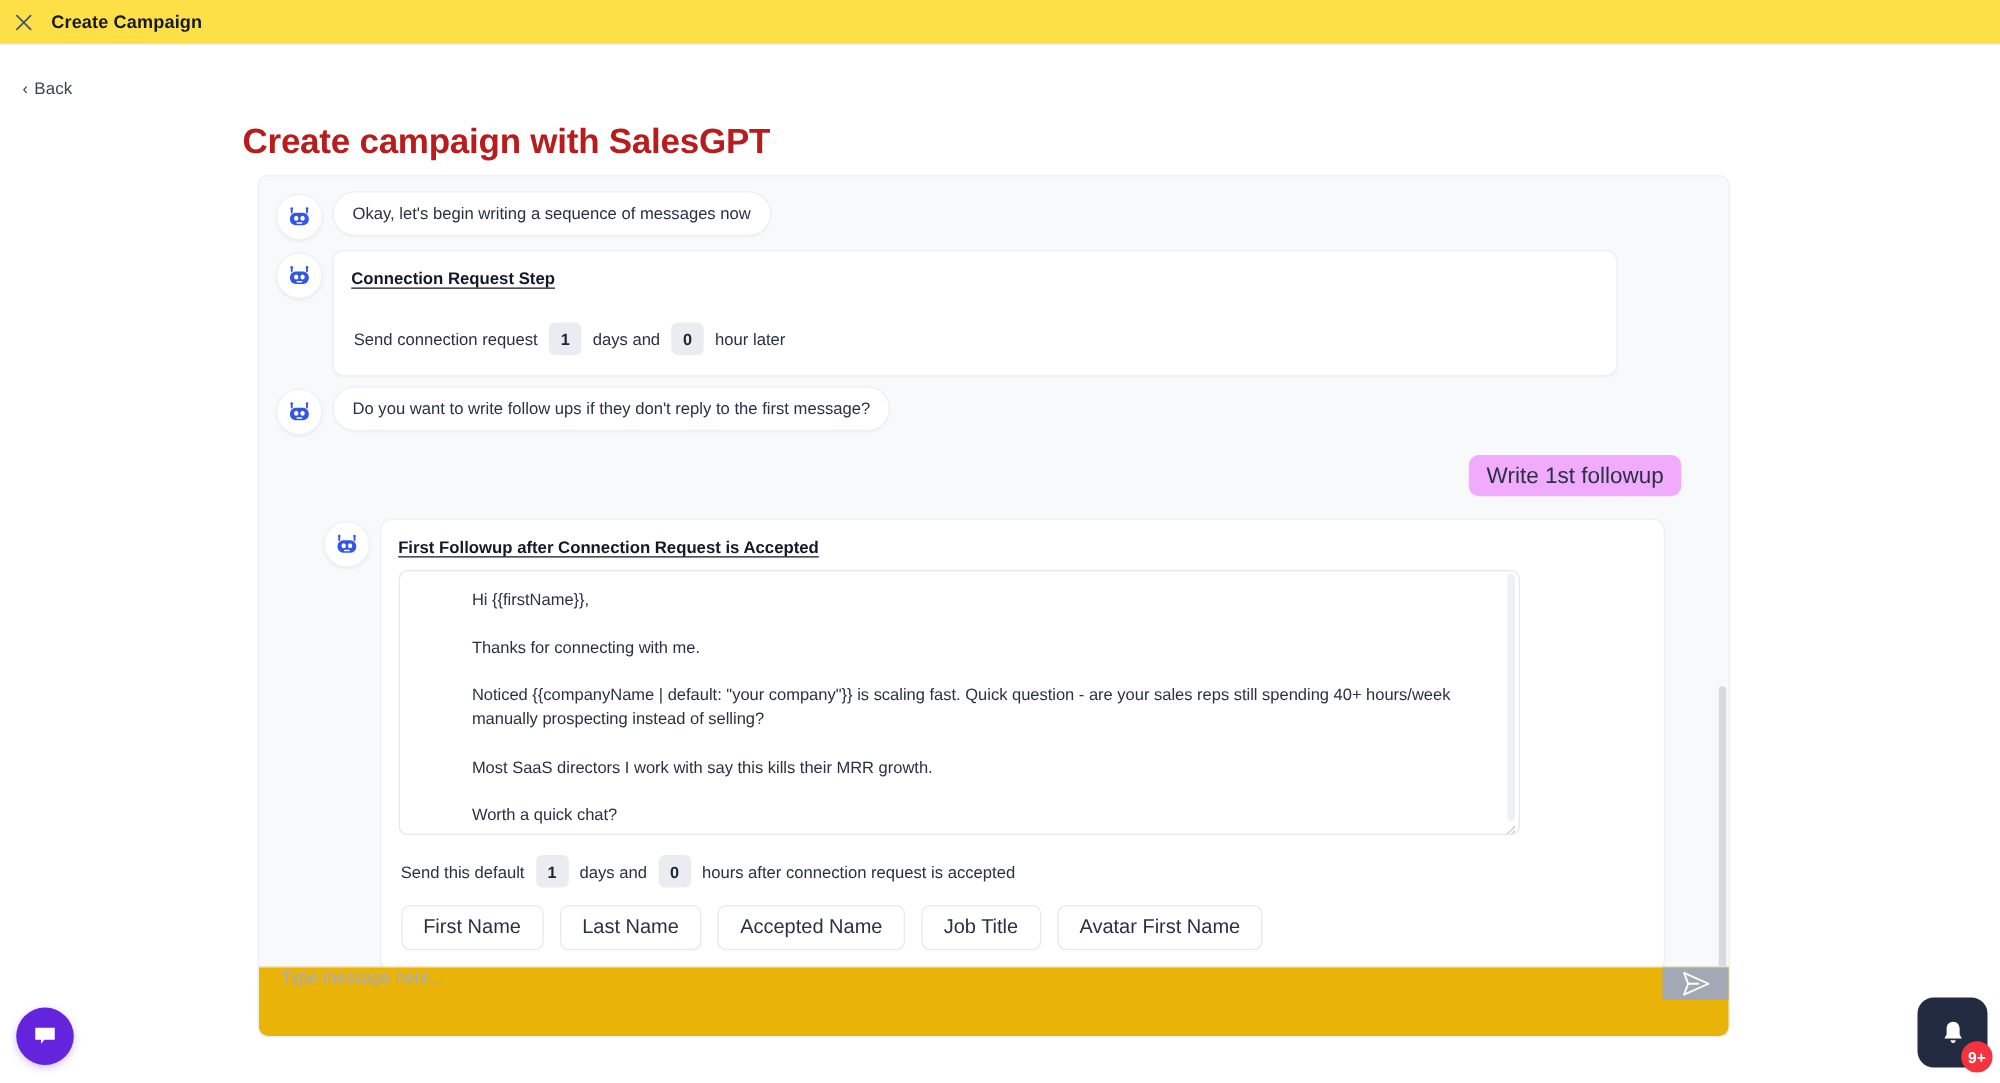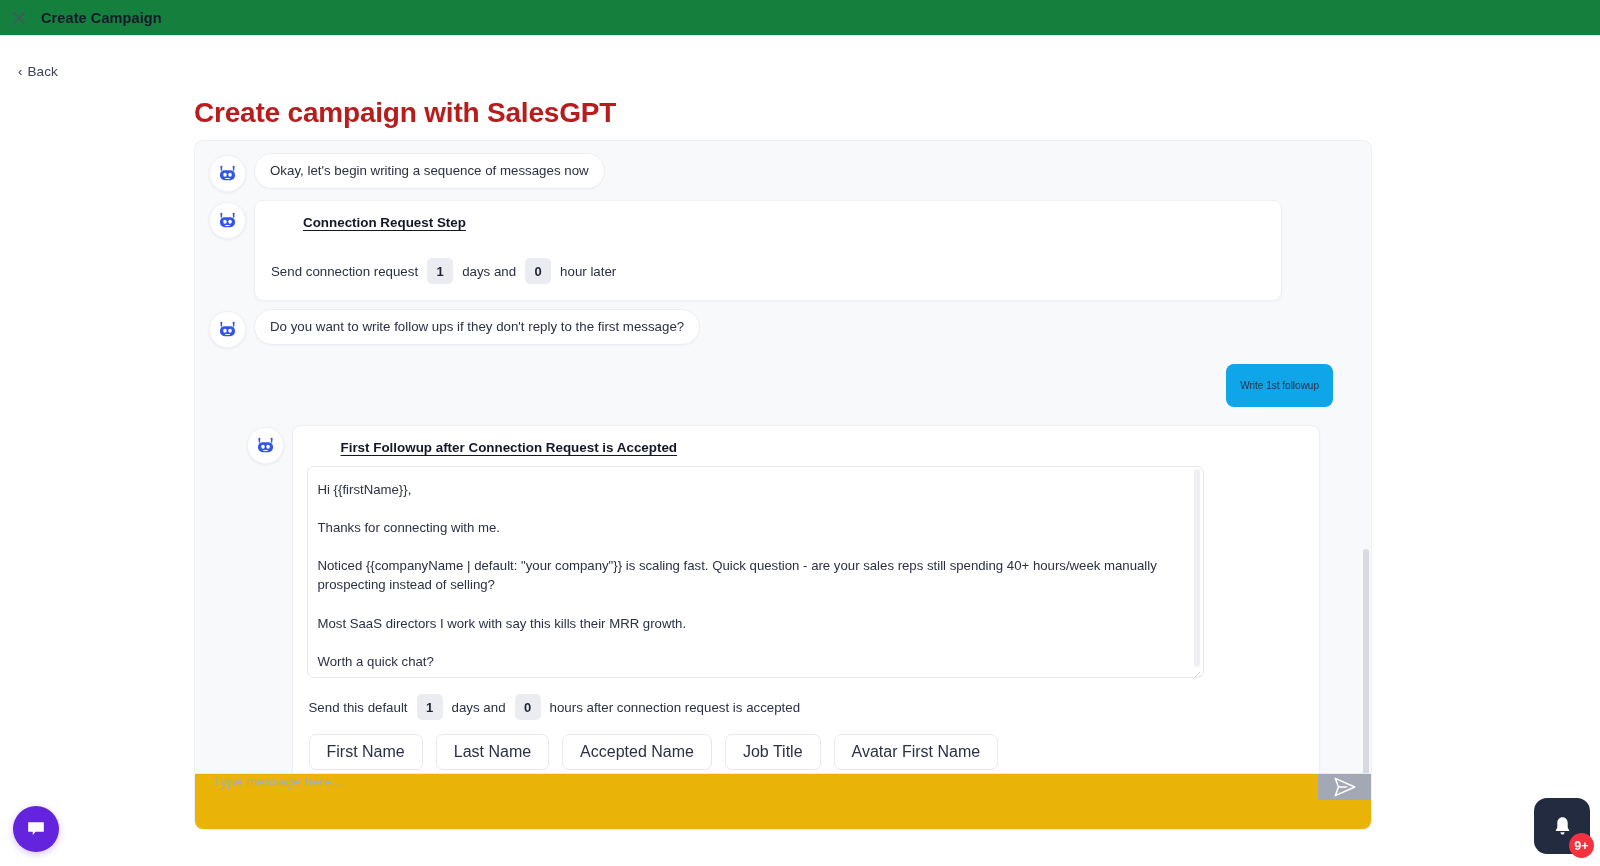--- a/index.html
+++ b/index.html
@@ -10,21 +10,21 @@
     color: #1f2334;
     overflow: hidden;
   }
 
   
   .topbar {
     height: 36px;
     display: flex; align-items: center;
     padding: 0 0 0 6px;
     border-bottom: 1px solid #eef0f3;
-    background: #15803d;
+    background: #fde047;
   }
   .close-btn {
     width: 26px; height: 26px;
     display: flex; align-items: center; justify-content: center;
     cursor: pointer;
   }
   .close-btn svg { display: block; }
   .topbar-title {
     font-size: 14.5px; font-weight: 700; letter-spacing: .1px;
     color: #16192c; margin-left: 9px;
@@ -42,21 +42,21 @@
   
   .page-title {
     margin: 17px 0 0 194px;
     font-size: 28px; font-weight: 700; letter-spacing: -.2px;
     color: #b91c1c;
   }
 
   
   .chat-panel {
     position: absolute;
-    left: 194px; top: 140px;
+    left: 206px; top: 140px;
     width: 1178px; height: 690px;
     background: #f8f9fb;
     border: 1px solid #edeff3;
     border-radius: 9px;
     display: flex; flex-direction: column;
     overflow: hidden;
   }
   .chat-scroll {
     flex: 1;
     position: relative;
@@ -95,43 +95,42 @@
   .bubble {
     background: #fff;
     border: 1px solid #eceef3;
     border-radius: 19px;
     padding: 8px 15px;
     font-size: 13.3px; color: #2b3043;
     line-height: 1.35;
     box-shadow: 0 1px 2px rgba(20,25,50,.03);
   }
   .bubble-user {
-    background: #0ea5e9;
+    background: #f0abfc;
     border: none;
     border-radius: 8px;
-    padding: 16px 14px;
-    font-size: 10px; color: #2b3043;
+    padding: 6px 14px;
+    font-size: 18px; color: #2b3043;
     margin-right: 24px;
     margin-top: 8px;
   }
 
   
   .card {
     background: #fff;
     border: 1px solid #edeff3;
     border-radius: 9px;
     box-shadow: 0 1px 2px rgba(20,25,50,.03);
     flex: 1;
     padding: 14px 14px 16px 14px;
   }
   .card-title {
     font-size: 13.4px; font-weight: 700; color: #14172a;
     text-decoration: underline; text-underline-offset: 3px;
     margin-bottom: 5px;
-    margin-left: 34px;
   }
   .timing-row {
     display: flex; align-items: center; gap: 9px;
     font-size: 13.3px; color: #2b3043;
     margin-top: 28px; padding-left: 2px;
   }
   .timing-row.tight { margin-top: 16px; }
   .num-chip {
     display: inline-flex; align-items: center; justify-content: center;
     min-width: 26px; height: 26px; padding: 0 7px;
@@ -147,21 +146,21 @@
     border-radius: 7px;
     background: #fff;
     height: 212px;
     width: 897px;
     overflow: hidden;
   }
   .composer-text {
     padding: 13px 26px 13px 10px;
     font-size: 13.2px; line-height: 1.45; color: #2b3043;
   }
-  .composer-text p { margin-bottom: 19px; }
+  .composer-text p { margin-bottom: 19px; margin-left: 48px; }
   .composer-text p:last-child { margin-bottom: 0; }
   .ta-scrollbar {
     position: absolute; top: 2px; right: 3px;
     width: 6px; height: 205px;
   }
   .ta-scrollbar .thumb {
     position: absolute; top: 0; left: 0;
     width: 6px; height: 198px;
     background: #eef0f4; border-radius: 4px;
   }

